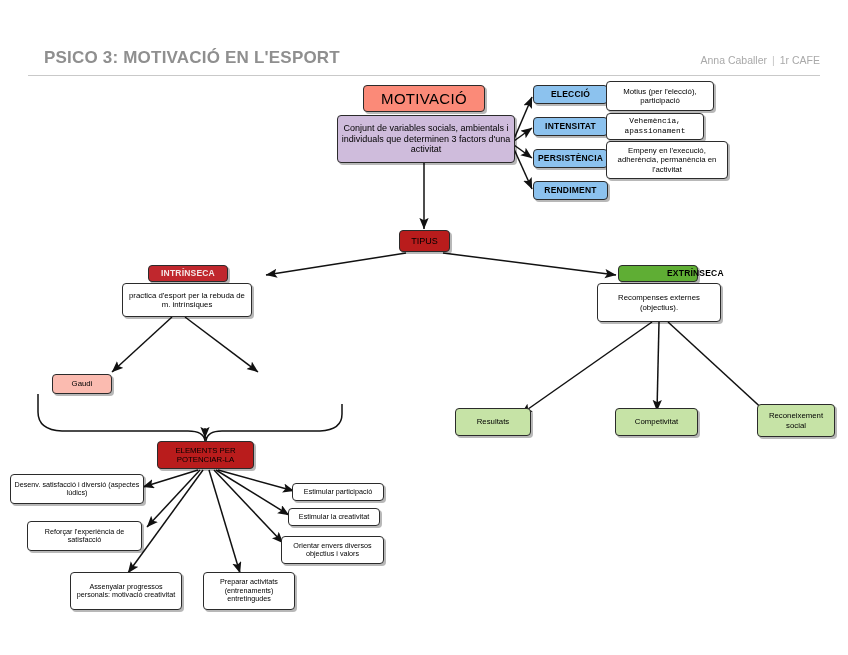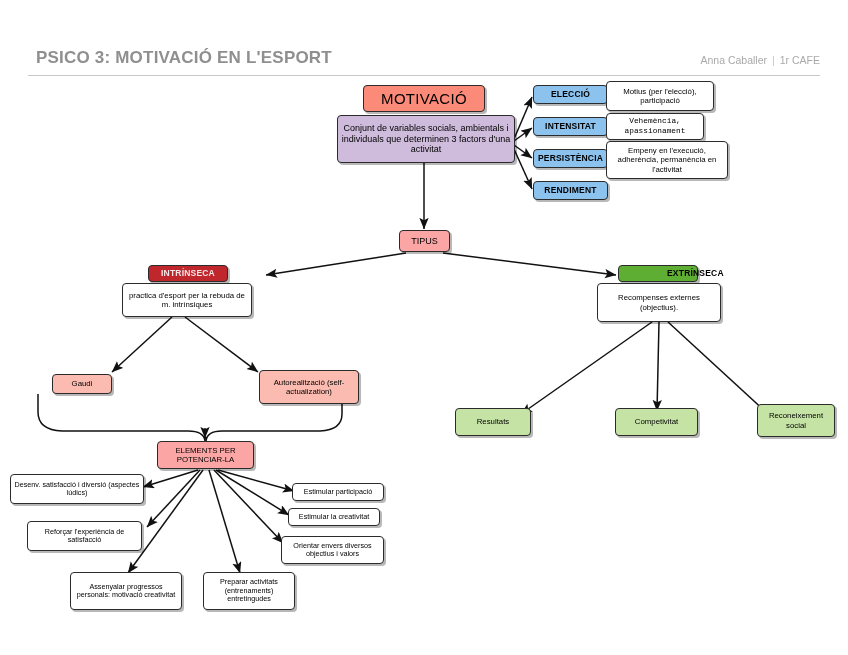--- a/index.html
+++ b/index.html
@@ -19,21 +19,21 @@
   
   #header {
     position: absolute;
     left: 28px;
     top: 48px;
     width: 792px;
     height: 28px;
   }
   #page-title {
     position: absolute;
-    left: 8px;
+    left: 16px;
     top: 0;
     font-size: 17px;
     font-weight: bold;
     color: #8f8f8f;
     letter-spacing: 0.2px;
     white-space: nowrap;
   }
   #header-meta {
     position: absolute;
     right: 0;
@@ -85,21 +85,21 @@
     background: #ffffff;
     z-index: 5;
     padding: 1px 3px;
   }
   .node > span { display: block; width: 100%; }
 
   .n-salmon   { background: #fb8a78; }
   .n-lilac    { background: #cfbcdc; }
   .n-blue     { background: #8cc2ee; }
   .n-white    { background: #ffffff; }
-  .n-gray     { background: #fca5a5; }
+  .n-gray     { background: #b91c1c; }
   .n-crimson  { background: #c0272d; color: #f3e6e6; }
   .n-green    { background: #5fae34; padding-left: 48px; }
   .n-lgreen   { background: #c6e3a6; }
   .n-pink     { background: #fbbbb0; }
 
   .hdr-label {
     font-weight: bold;
     font-size: 8.5px;
     letter-spacing: 0.2px;
   }
@@ -207,23 +207,20 @@
 
   <div class="node n-crimson shadow" style="left:148px; top:265px; width:80px; height:17px;">
     <span class="hdr-label">INTRÍNSECA</span>
   </div>
   <div class="node n-white shadow" style="left:122px; top:283px; width:130px; height:34px;">
     <span class="sm-txt">practica d'esport per la rebuda de m. intrínsiques</span>
   </div>
   <div class="node n-pink shadow" style="left:52px; top:374px; width:60px; height:20px;">
     <span class="sm-txt">Gaudi</span>
   </div>
-  <div class="node n-pink shadow" style="left:259px; top:370px; width:100px; height:34px;">
-    <span class="sm-txt">Autorealització (self-actualization)</span>
-  </div>
 
   <div class="node n-green shadow" style="left:618px; top:265px; width:80px; height:17px;">
     <span class="hdr-label">EXTRÍNSECA</span>
   </div>
   <div class="node n-white shadow" style="left:597px; top:283px; width:124px; height:39px;">
     <span class="sm-txt">Recompenses externes (objectius).</span>
   </div>
   <div class="node n-lgreen shadow" style="left:455px; top:408px; width:76px; height:28px;">
     <span class="sm-txt">Resultats</span>
   </div>

